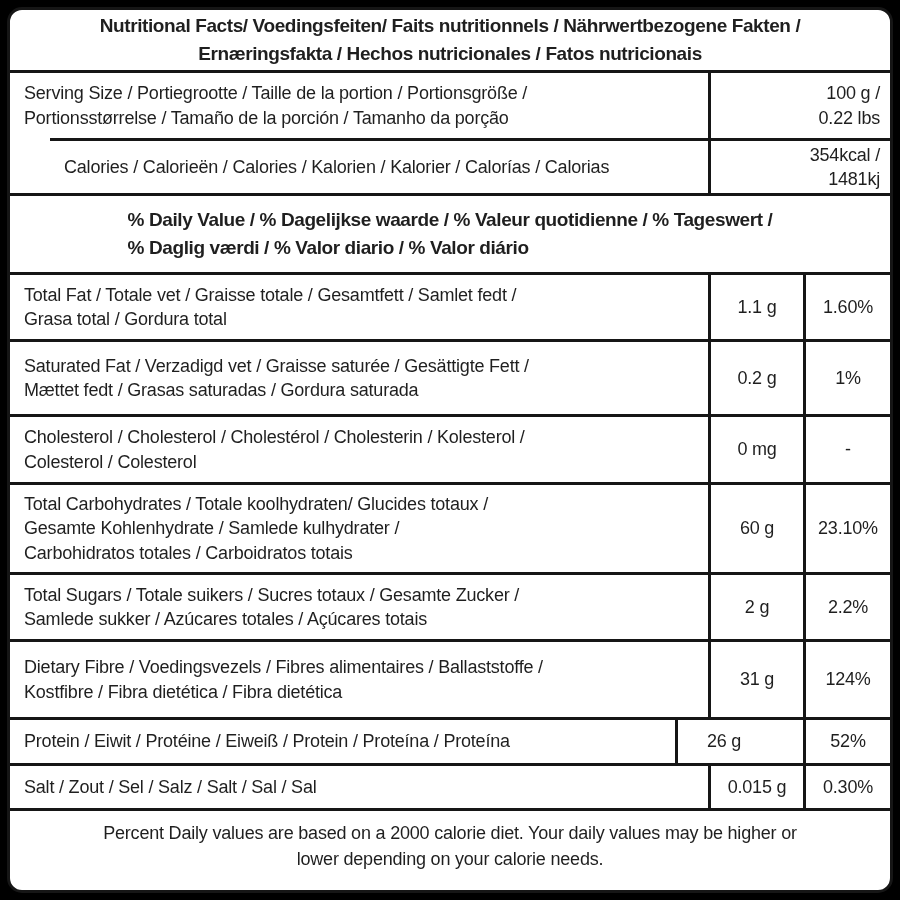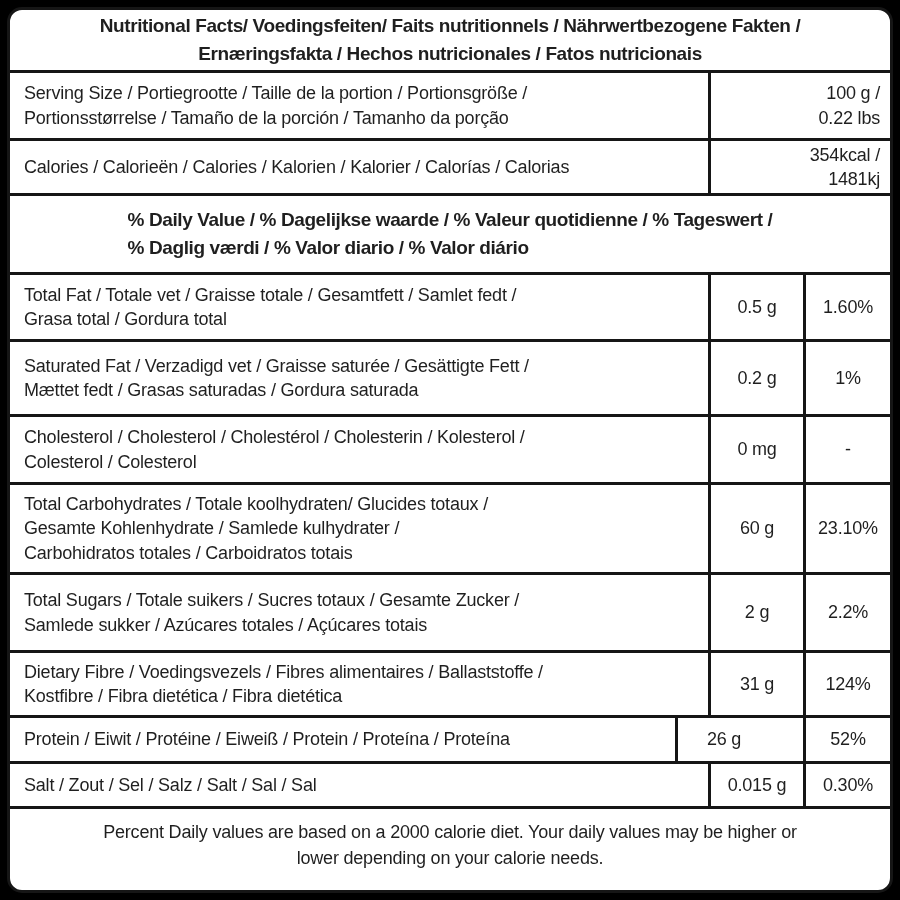--- a/index.html
+++ b/index.html
@@ -79,27 +79,27 @@
     justify-content:center;
     text-align:center;
   }
   .cell.dv{
     width:87px;
     border-left:3px solid var(--line);
     justify-content:center;
     text-align:left;
   }
   .h-serving{height:68px;}
-  .h-calories{height:55px;}
+  .h-calories{height:55px;margin-left:40px;}
   .h-r0{height:67px;}
   .h-r1{height:75px;}
   .h-r2{height:68px;}
   .h-r3{height:90px;}
-  .h-r4{height:78px;}
-  .h-r5{height:65px;}
+  .h-r4{height:67px;}
+  .h-r5{height:78px;}
   .h-r6{height:46px;gap:33px;}
   .h-r7{height:45px;}
   .footer{
     flex:1;
     border-top:3px solid var(--line);
     display:flex;align-items:center;justify-content:center;
     text-align:center;
     font-size:18px;
     line-height:1.4;
     letter-spacing:-0.2px;
@@ -127,21 +127,21 @@
     <div class="cell value-right">354kcal /
 1481kj</div>
   </div>
 
   <div class="dv-header">% Daily Value / % Dagelijkse waarde / % Valeur quotidienne / % Tageswert /
 % Daglig værdi / % Valor diario / % Valor diário</div>
 
   <div class="row h-r0">
     <div class="cell name">Total Fat / Totale vet / Graisse totale / Gesamtfett / Samlet fedt /
 Grasa total / Gordura total</div>
-    <div class="cell amount">0.5 g</div>
+    <div class="cell amount">1.1 g</div>
     <div class="cell dv">1.60%</div>
   </div>
 
   <div class="row h-r1">
     <div class="cell name">Saturated Fat / Verzadigd vet / Graisse saturée / Gesättigte Fett /
 Mættet fedt / Grasas saturadas / Gordura saturada</div>
     <div class="cell amount">0.2 g</div>
     <div class="cell dv">1%</div>
   </div>
 

